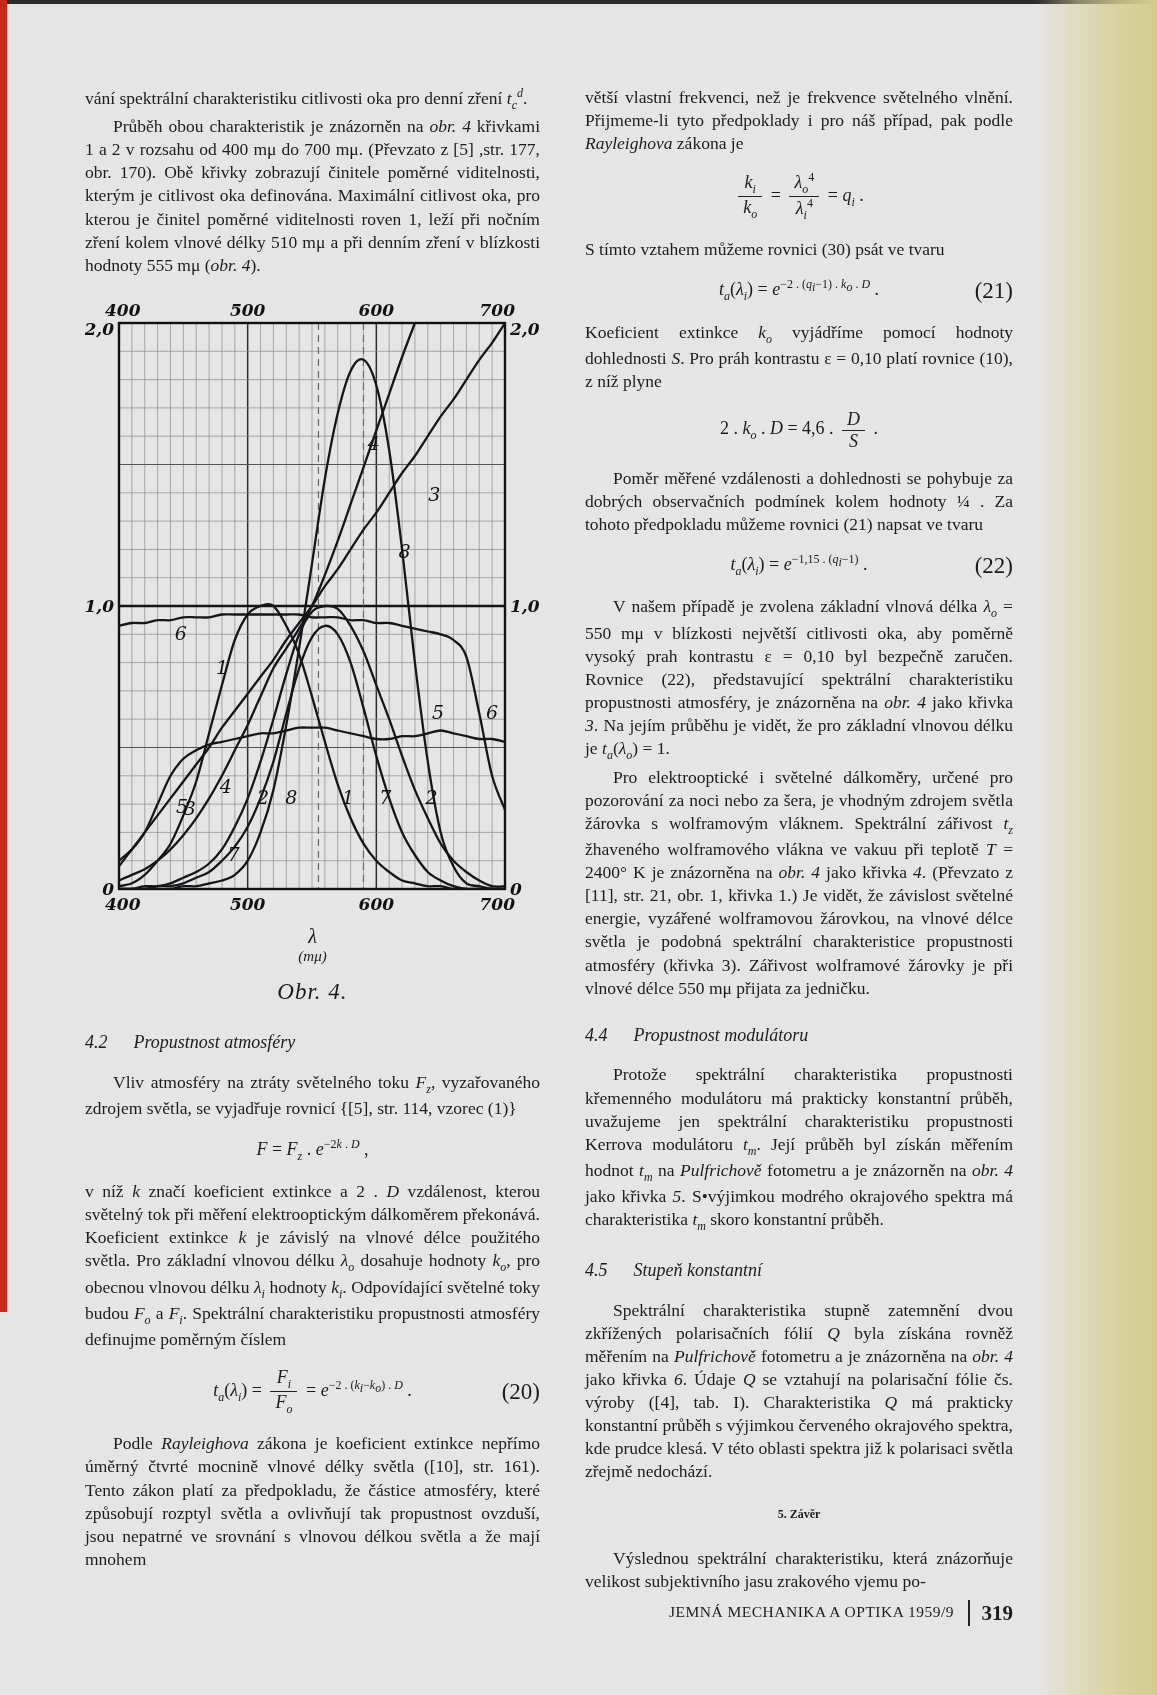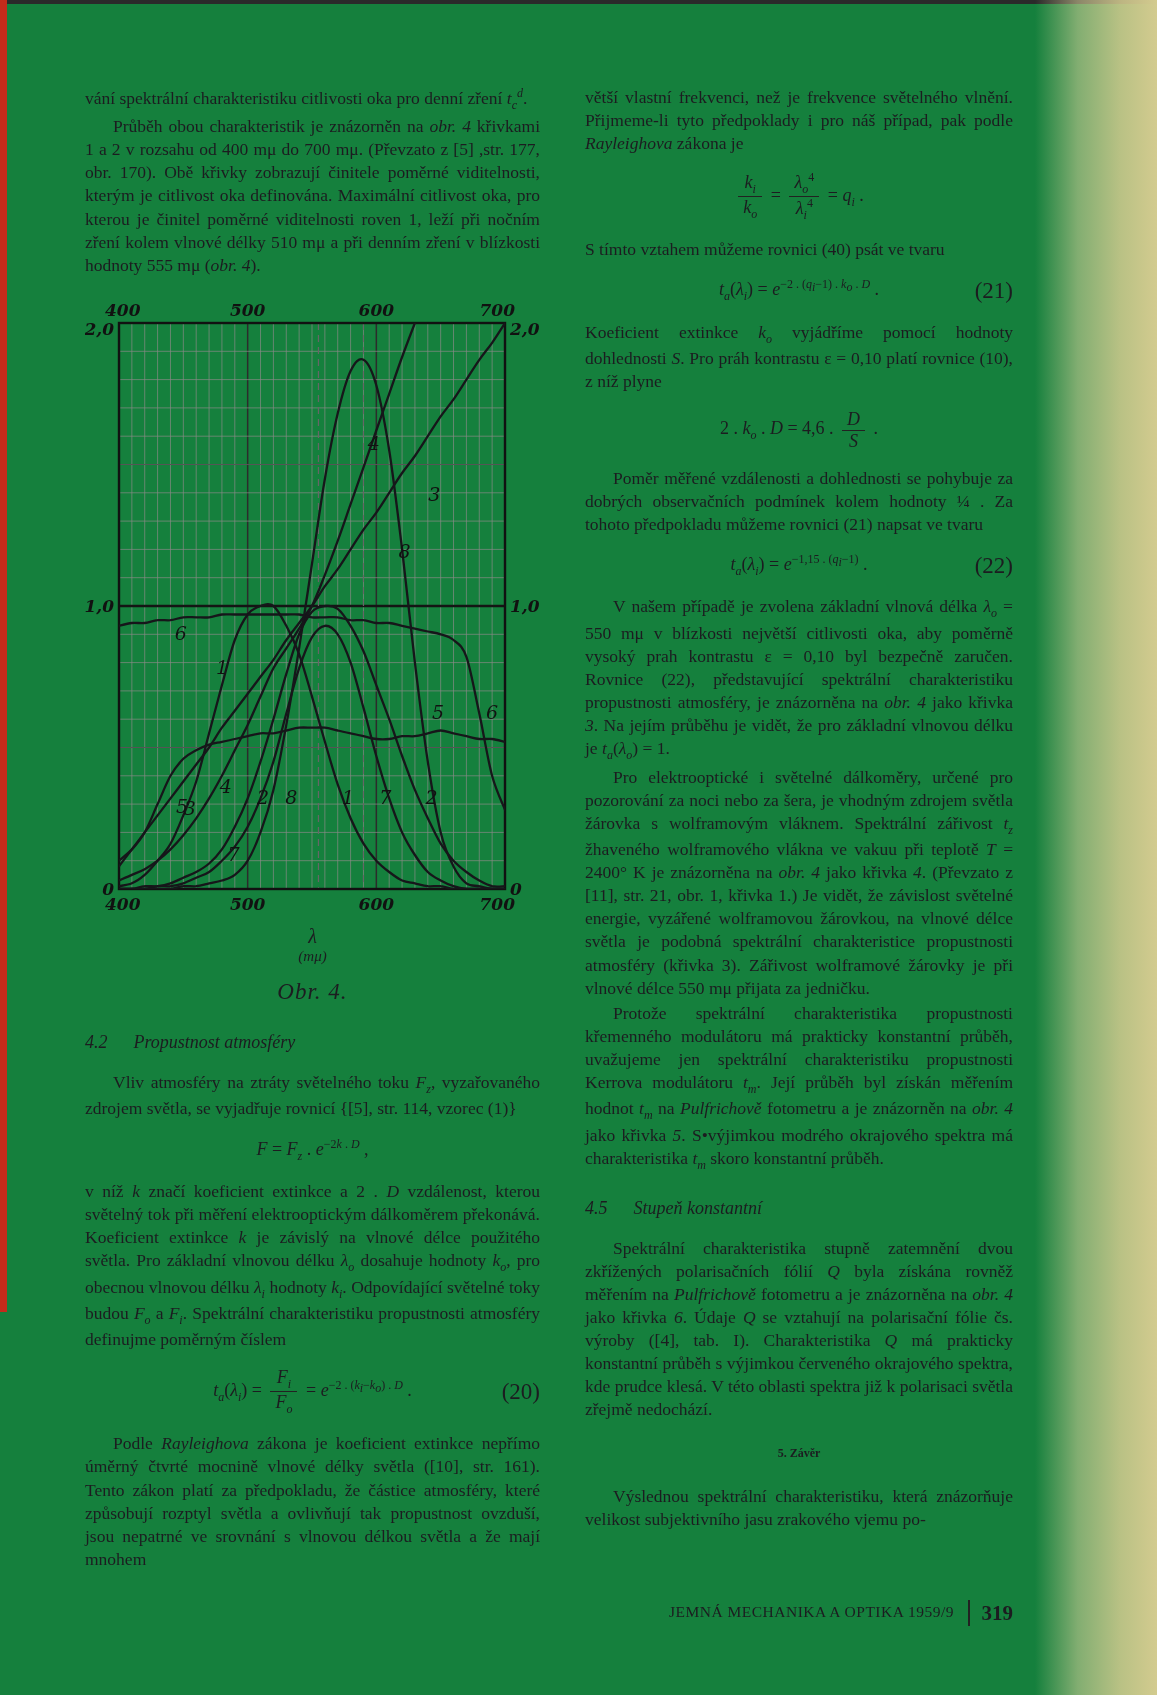--- a/index.html
+++ b/index.html
@@ -1,16 +1,16 @@
 <!DOCTYPE html>
 <html><head>
 <meta charset="utf-8">
 <style>
   html,body{margin:0;padding:0;background:#6b6b6b;}
-  #page{position:relative;width:1157px;height:1695px;background:#15803d;overflow:hidden;
+  #page{position:relative;width:1157px;height:1695px;background:#e5e5e5;overflow:hidden;
         font-family:"Liberation Serif","DejaVu Serif",serif;color:#1c1c20;}
   #top-edge{position:absolute;left:0;top:0;width:100%;height:4px;background:#2a2a2a;}
   #red-bar{position:absolute;left:0;top:0;width:7px;height:1312px;background:#c52a1b;}
   #yellow-band{position:absolute;right:0;top:0;width:122px;height:100%;
     background:linear-gradient(to right, rgba(219,211,156,0) 0%, rgba(219,211,156,.55) 35%, rgba(214,205,145,.85) 70%, #d3cb8f 100%);
     z-index:5;pointer-events:none;}
   .col{position:absolute;top:86px;font-size:17.5px;line-height:1.32;text-align:justify;}
   #left-col{left:85px;width:455px;}
   #right-col{left:585px;width:428px;}
   p{margin:0 0 2px 0;}
@@ -169,36 +169,39 @@
     <div class="eq">
       <span><i>t<sub>a</sub></i>(<i>λ<sub>i</sub></i>) = <span class="fr"><span class="tp"><i>F<sub>i</sub></i></span><span class="bt"><i>F<sub>o</sub></i></span></span> = <i>e</i><sup>−2 . (<i>k<sub>i</sub></i>−<i>k<sub>o</sub></i>) . <i>D</i></sup> .</span>
       <span class="eqno">(20)</span>
     </div>
     <p class="ind">Podle <i>Rayleighova</i> zákona je koeficient extinkce nepřímo úměrný čtvrté mocnině vlnové délky světla ([10], str. 161). Tento zákon platí za předpokladu, že částice atmosféry, které způsobují rozptyl světla a ovlivňují tak propustnost ovzduší, jsou nepatrné ve srovnání s vlnovou délkou světla a že mají mnohem</p>
   </div>
 
   <div id="right-col" class="col">
     <p>větší vlastní frekvenci, než je frekvence světelného vlnění. Přijmeme-li tyto předpoklady i pro náš případ, pak podle <i>Rayleighova</i> zákona je</p>
     <div class="eq"><span><span class="fr"><span class="tp"><i>k<sub>i</sub></i></span><span class="bt"><i>k<sub>o</sub></i></span></span> = <span class="fr"><span class="tp"><i>λ<sub>o</sub></i><sup>4</sup></span><span class="bt"><i>λ<sub>i</sub></i><sup>4</sup></span></span> = <i>q<sub>i</sub></i> .</span></div>
-    <p>S tímto vztahem můžeme rovnici (40) psát ve tvaru</p>
+    <p>S tímto vztahem můžeme rovnici (30) psát ve tvaru</p>
     <div class="eq">
       <span><i>t<sub>a</sub></i>(<i>λ<sub>i</sub></i>) = <i>e</i><sup>−2 . (<i>q<sub>i</sub></i>−1) . <i>k<sub>o</sub></i> . <i>D</i></sup> .</span>
       <span class="eqno">(21)</span>
     </div>
     <p>Koeficient extinkce <i>k<sub>o</sub></i> vyjádříme pomocí hodnoty dohlednosti <i>S</i>. Pro práh kontrastu ε = 0,10 platí rovnice (10), z níž plyne</p>
     <div class="eq"><span>2 . <i>k<sub>o</sub></i> . <i>D</i> = 4,6 . <span class="fr"><span class="tp"><i>D</i></span><span class="bt"><i>S</i></span></span> .</span></div>
     <p class="ind">Poměr měřené vzdálenosti a dohlednosti se pohybuje za dobrých observačních podmínek kolem hodnoty ¼ . Za tohoto předpokladu můžeme rovnici (21) napsat ve tvaru</p>
     <div class="eq">
       <span><i>t<sub>a</sub></i>(<i>λ<sub>i</sub></i>) = <i>e</i><sup>−1,15 . (<i>q<sub>i</sub></i>−1)</sup> .</span>
       <span class="eqno">(22)</span>
     </div>
     <p class="ind">V našem případě je zvolena základní vlnová délka <i>λ<sub>o</sub></i> = 550 mμ v blízkosti největší citlivosti oka, aby poměrně vysoký prah kontrastu ε = 0,10 byl bezpečně zaručen. Rovnice (22), představující spektrální charakteristiku propustnosti atmosféry, je znázorněna na <i>obr. 4</i> jako křivka <i>3</i>. Na jejím průběhu je vidět, že pro základní vlnovou délku je <i>t<sub>a</sub></i>(<i>λ<sub>o</sub></i>) = 1.</p>
 
     <p class="ind">Pro elektrooptické i světelné dálkoměry, určené pro pozorování za noci nebo za šera, je vhodným zdrojem světla žárovka s wolframovým vláknem. Spektrální zářivost <i>t<sub>z</sub></i> žhaveného wolframového vlákna ve vakuu při teplotě <i>T</i> = 2400° K je znázorněna na <i>obr. 4</i> jako křivka <i>4</i>. (Převzato z [11], str. 21, obr. 1, křivka 1.) Je vidět, že závislost světelné energie, vyzářené wolframovou žárovkou, na vlnové délce světla je podobná spektrální charakteristice propustnosti atmosféry (křivka 3). Zářivost wolframové žárovky je při vlnové délce 550 mμ přijata za jedničku.</p>
 
+    <div class="sec-head">
+      <span class="num">4.4</span><span>Propustnost modulátoru</span>
+    </div>
     <p class="ind">Protože spektrální charakteristika propustnosti křemenného modulátoru má prakticky konstantní průběh, uvažujeme jen spektrální charakteristiku propustnosti Kerrova modulátoru <i>t<sub>m</sub></i>. Její průběh byl získán měřením hodnot <i>t<sub>m</sub></i> na <i>Pulfrichově</i> fotometru a je znázorněn na <i>obr. 4</i> jako křivka <i>5</i>. S•výjimkou modrého okrajového spektra má charakteristika <i>t<sub>m</sub></i> skoro konstantní průběh.</p>
 
     <div class="sec-head">
       <span class="num">4.5</span><span>Stupeň konstantní</span>
     </div>
     <p class="ind">Spektrální charakteristika stupně zatemnění dvou zkřížených polarisačních fólií <i>Q</i> byla získána rovněž měřením na <i>Pulfrichově</i> fotometru a je znázorněna na <i>obr. 4</i> jako křivka <i>6</i>. Údaje <i>Q</i> se vztahují na polarisační fólie čs. výroby ([4], tab. I). Charakteristika <i>Q</i> má prakticky konstantní průběh s výjimkou červeného okrajového spektra, kde prudce klesá. V této oblasti spektra již k polarisaci světla zřejmě nedochází.</p>
 
     <div class="sec-head center-head">5. Závěr</div>
     <p class="ind">Výslednou spektrální charakteristiku, která znázorňuje velikost subjektivního jasu zrakového vjemu po-</p>
   </div>

